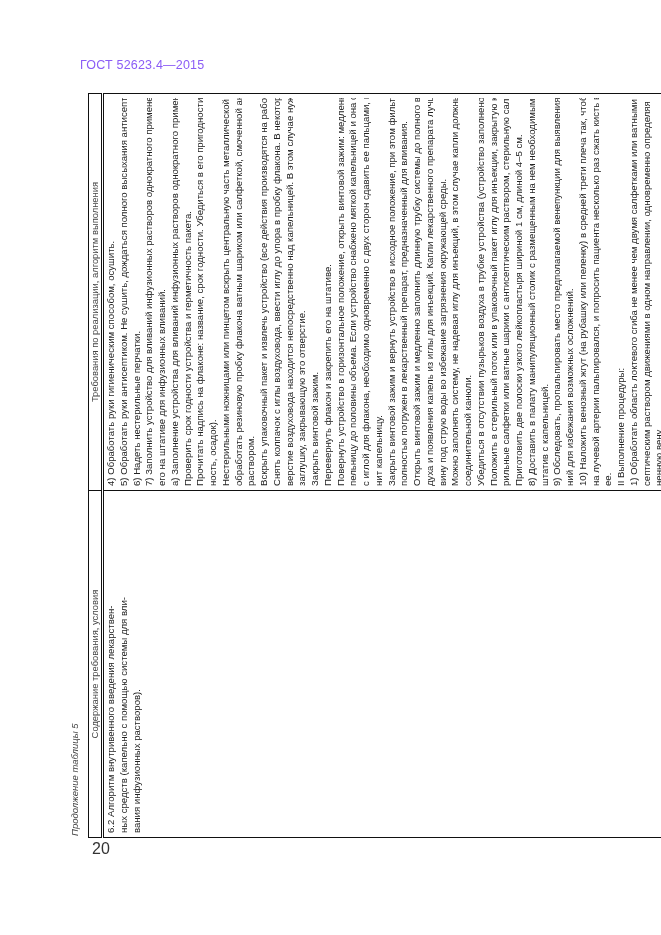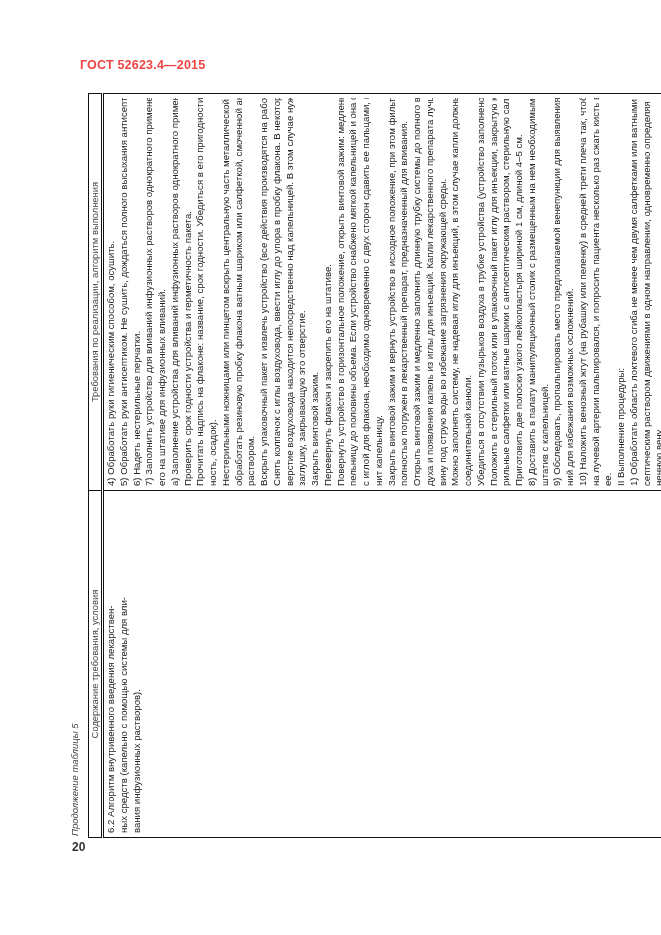--- a/index.html
+++ b/index.html
@@ -1,18 +1,18 @@
 <!DOCTYPE html>
 <html><head>
 <meta charset="utf-8">
 <style>
   html, body { margin:0; padding:0; background:#ffffff; }
   body { width:661px; height:935px; position:relative; overflow:hidden; font-family:"Liberation Sans", sans-serif; color:#222; }
-  .doc-header { position:absolute; left:80px; top:58px; font-weight:bold; font-size:12.5px; color:#ef4444; letter-spacing:0.2px; }
-  .page-num { position:absolute; left:72px; top:840px; font-size:12px; color:#333;font-weight:bold; }
+  .doc-header { position:absolute; left:80px; top:58px; font-weight:normal; font-size:12.5px; color:#8b5cf6; letter-spacing:0.2px; }
+  .page-num { position:absolute; left:92px; top:840px; font-size:16px; color:#333; }
   
   .rot { position:absolute; left:64px; top:838px; width:750px; height:556px; transform-origin:0 0; transform:rotate(-90deg); }
   .caption { position:absolute; left:0; top:0; font-size:9.5px; font-style:italic; color:#444; height:22px; line-height:22px; padding-left:2px; }
   table.tbl { position:absolute; left:0; top:24px; width:744px; border-collapse:collapse; border:1.4px solid #111; font-size:9.6px; line-height:12.75px; color:#222; table-layout:fixed; }
   table.tbl th { font-weight:normal; font-size:9.4px; color:#444; padding:1px 3px; height:10px; line-height:10px; border:1px solid #111; border-bottom:3px double #111; text-align:center; }
   table.tbl td { vertical-align:top; padding:1px 4px; border-left:1px solid #111; text-align:justify; }
   col.c1 { width:347px; }
   col.c2 { width:397px; }
   .line { display:block; white-space:nowrap; overflow:hidden; }
 </style>

